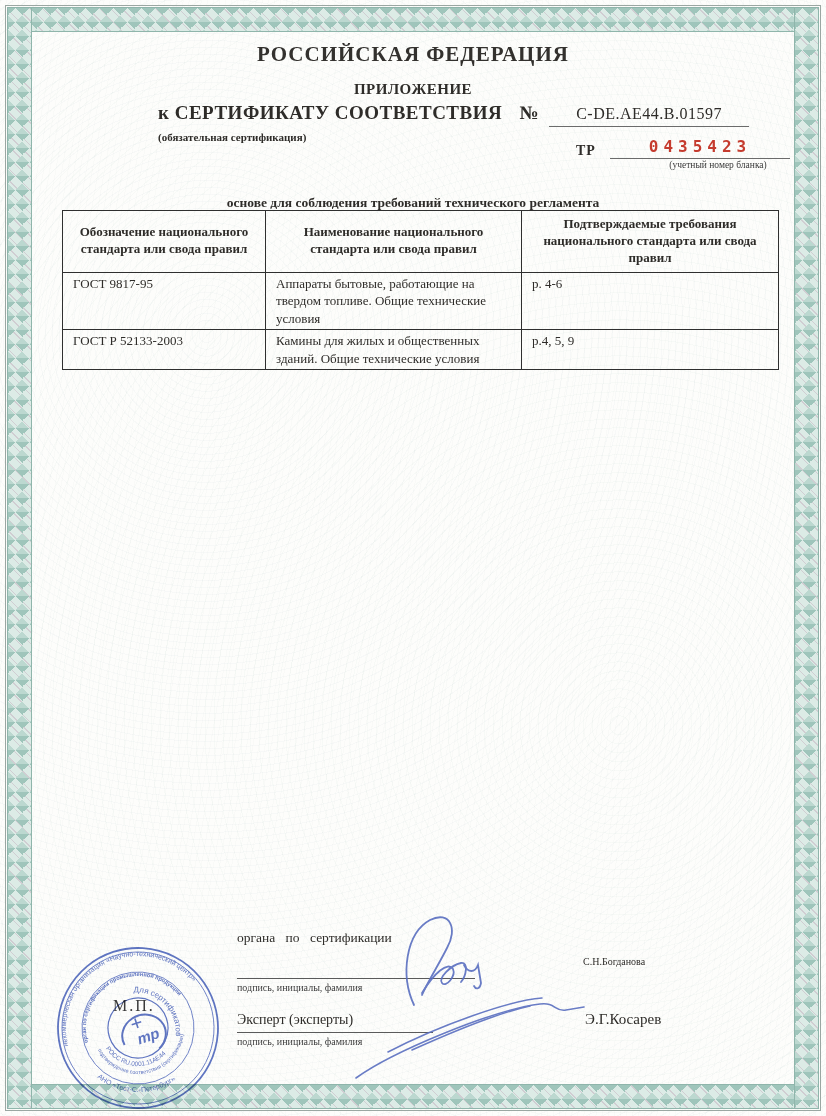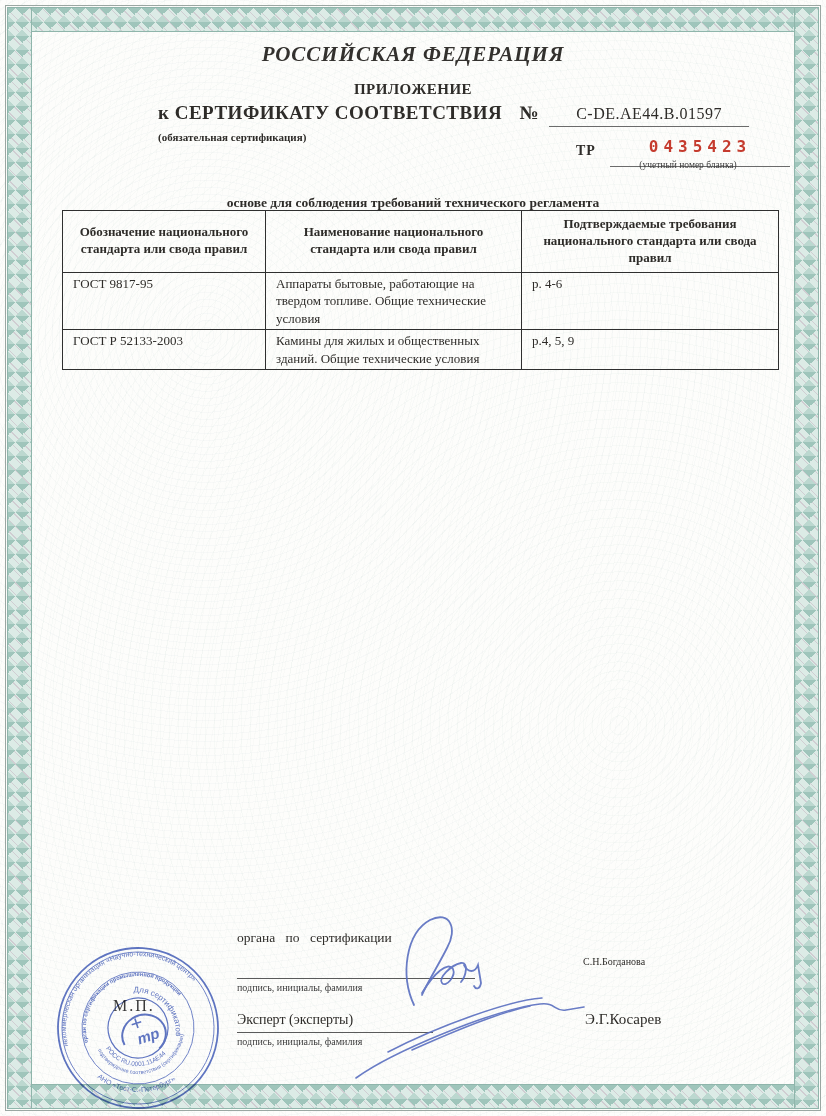--- a/index.html
+++ b/index.html
@@ -31,36 +31,36 @@
   }
   .band-top    { left:7px; right:7px; top:7px;    height:25px; }
   .band-bottom { left:7px; right:7px; bottom:7px; height:25px; }
   .band-left   { top:7px; bottom:7px; left:7px;   width:25px; }
   .band-right  { top:7px; bottom:7px; right:7px;  width:25px; }
 
   .abs { position:absolute; z-index:2; }
 
   
   .title { top:42px; left:0; width:100%; text-align:center;
-           font-size:21px; font-weight:bold; letter-spacing:1px; color:#33312e;font-style:italic; }
+           font-size:21px; font-weight:bold; letter-spacing:1px; color:#33312e; }
   .appendix { top:81px; left:0; width:100%; text-align:center;
               font-size:15px; font-weight:bold; letter-spacing:.5px; }
   .cert-line { top:102px; left:158px; white-space:nowrap;
                font-size:19px; font-weight:bold; letter-spacing:.5px; }
   .cert-number { display:inline-block; font-size:16px; font-weight:normal; letter-spacing:.5px;
                  border-bottom:1px solid #6b6b6b; padding:0 18px 3px; margin-left:10px;
                  min-width:200px; text-align:center; vertical-align:baseline; }
   .mandatory-note { top:131px; left:158px; width:400px; 
                     font-size:11px; font-weight:bold; }
   .tr-label { top:143px; left:576px; font-size:14px; font-weight:bold; letter-spacing:1px; }
   .blank-number { top:137px; left:610px; width:180px; text-align:center;
-                  border-bottom:1px solid #6b6b6b; padding-bottom:10px;
+                  border-bottom:1px solid #6b6b6b; padding-bottom:2px;
                   font-family:"DejaVu Sans Mono",monospace; font-weight:bold;
                   font-size:16px; letter-spacing:5px; color:#c53b2e; }
-  .blank-note { top:160px; left:598px; width:180px; text-align:center; font-size:9.5px; color:#3a3a3a; }
+  .blank-note { top:160px; left:628px; width:180px; text-align:center; font-size:9.5px; color:#3a3a3a; }
 
   
   .intro1 { top:179px; left:0; width:100%; text-align:center; font-size:13.5px; font-weight:bold; }
   .intro2 { top:195px; left:0; width:100%; text-align:center; font-size:13.5px; font-weight:bold; }
 
   
   .std-table { top:210px; left:62px; }
   table { border-collapse:collapse; table-layout:fixed; width:716px; }
   th,td { border:1.5px solid #2f2f2f; font-size:13px; }
   th { font-weight:bold; text-align:center; padding:5px 8px; height:52px; line-height:1.3; }

